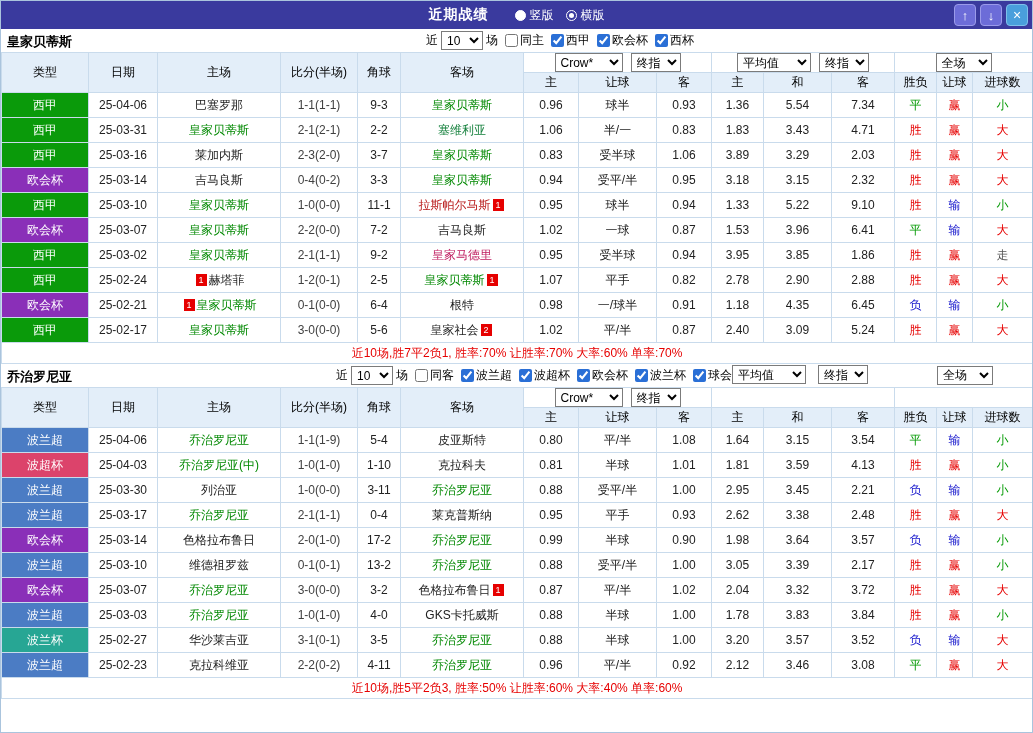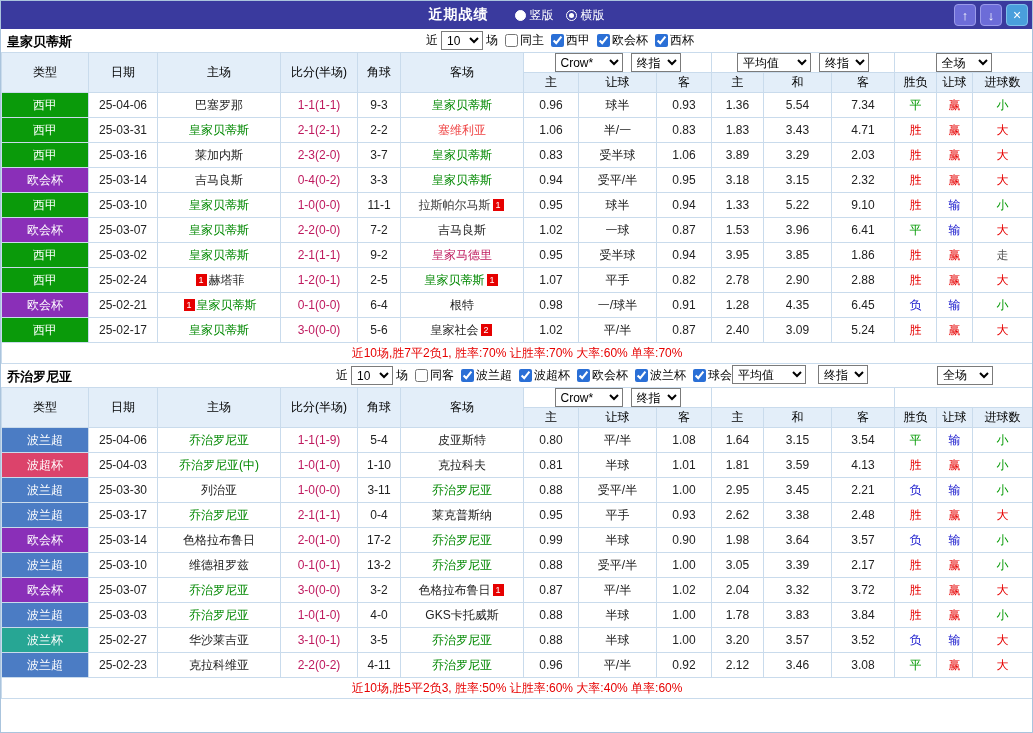--- a/index.html
+++ b/index.html
@@ -39,21 +39,21 @@
   .w68 { width:68px; } .w50 { width:50px; } .w74 { width:74px; } .w56 { width:56px; }
 
   
   table.grid { border-collapse:collapse; table-layout:fixed; width:1031px; font-size:12px; text-align:center; }
   table.grid th, table.grid td { border:1px solid #c9dbec; overflow:hidden; white-space:nowrap; padding:0; }
   thead th { background:#e3eef9; font-weight:400; height:20px; color:#000; }
   thead th.sel-th { background:#fff; }
   thead th.sel-th select { margin:0 4px; }
   tbody td { height:25px; background:#fff; color:#222; }
   td.badge { color:#fff; }
-  td.score-cell { color:#be185d; }
+  td.score-cell { color:#404040; }
   td.team-cell { cursor:pointer; }
   .redcard { display:inline-block; min-width:11px; height:12px; line-height:12px; background:#e60000; color:#fff; font-size:9px; padding:0 1px; margin:0 2px; vertical-align:1px; }
   tfoot td.summary-cell { height:21px; color:#e60000; background:#fff; text-align:center; }
 </style>
 </head>
 <body>
 
 <div class="page">
 
   <div class="topbar">
@@ -161,21 +161,21 @@
               <td class="res" style="color: rgb(0, 153, 0);">平</td>
               <td class="res" style="color: rgb(230, 0, 0);">赢</td>
               <td class="res" style="color: rgb(0, 153, 0);">小</td>
             </tr>
             <tr>
               <td class="badge" style="background: rgb(10, 154, 10);">西甲</td>
               <td>25-03-31</td>
               <td class="team-cell"><span style="color: rgb(0, 136, 0);">皇家贝蒂斯</span></td>
               <td class="score-cell">2-1(2-1)</td>
               <td>2-2</td>
-              <td class="team-cell"><span style="color: #ef4444;">塞维利亚</span></td>
+              <td class="team-cell"><span style="color: #15803d;">塞维利亚</span></td>
               <td>1.06</td>
               <td>半/一</td>
               <td>0.83</td>
               <td>1.83</td>
               <td>3.43</td>
               <td>4.71</td>
               <td class="res" style="color: rgb(230, 0, 0);">胜</td>
               <td class="res" style="color: rgb(230, 0, 0);">赢</td>
               <td class="res" style="color: rgb(230, 0, 0);">大</td>
             </tr>
@@ -212,21 +212,21 @@
               <td class="res" style="color: rgb(230, 0, 0);">胜</td>
               <td class="res" style="color: rgb(230, 0, 0);">赢</td>
               <td class="res" style="color: rgb(230, 0, 0);">大</td>
             </tr>
             <tr>
               <td class="badge" style="background: rgb(10, 154, 10);">西甲</td>
               <td>25-03-10</td>
               <td class="team-cell"><span style="color: rgb(0, 136, 0);">皇家贝蒂斯</span></td>
               <td class="score-cell">1-0(0-0)</td>
               <td>11-1</td>
-              <td class="team-cell"><span style="color: #404040; margin-top: 48px;">拉斯帕尔马斯</span><span class="redcard">1</span></td>
+              <td class="team-cell"><span style="color: #b91c1c; margin-top: 48px;">拉斯帕尔马斯</span><span class="redcard">1</span></td>
               <td>0.95</td>
               <td>球半</td>
               <td>0.94</td>
               <td>1.33</td>
               <td>5.22</td>
               <td>9.10</td>
               <td class="res" style="color: rgb(230, 0, 0);">胜</td>
               <td class="res" style="color: rgb(21, 21, 204);">输</td>
               <td class="res" style="color: rgb(0, 153, 0);">小</td>
             </tr>
@@ -284,21 +284,21 @@
             <tr>
               <td class="badge" style="background: rgb(138, 47, 184);">欧会杯</td>
               <td>25-02-21</td>
               <td class="team-cell"><span class="redcard">1</span><span style="color: rgb(0, 136, 0);">皇家贝蒂斯</span></td>
               <td class="score-cell">0-1(0-0)</td>
               <td>6-4</td>
               <td class="team-cell"><span style="color: rgb(34, 34, 34);">根特</span></td>
               <td>0.98</td>
               <td>一/球半</td>
               <td>0.91</td>
-              <td>1.28</td>
+              <td>1.18</td>
               <td>4.35</td>
               <td>6.45</td>
               <td class="res" style="color: rgb(21, 21, 204);">负</td>
               <td class="res" style="color: rgb(21, 21, 204);">输</td>
               <td class="res" style="color: rgb(0, 153, 0);">小</td>
             </tr>
             <tr>
               <td class="badge" style="background: rgb(10, 154, 10);">西甲</td>
               <td>25-02-17</td>
               <td class="team-cell"><span style="color: rgb(0, 136, 0);">皇家贝蒂斯</span></td>

